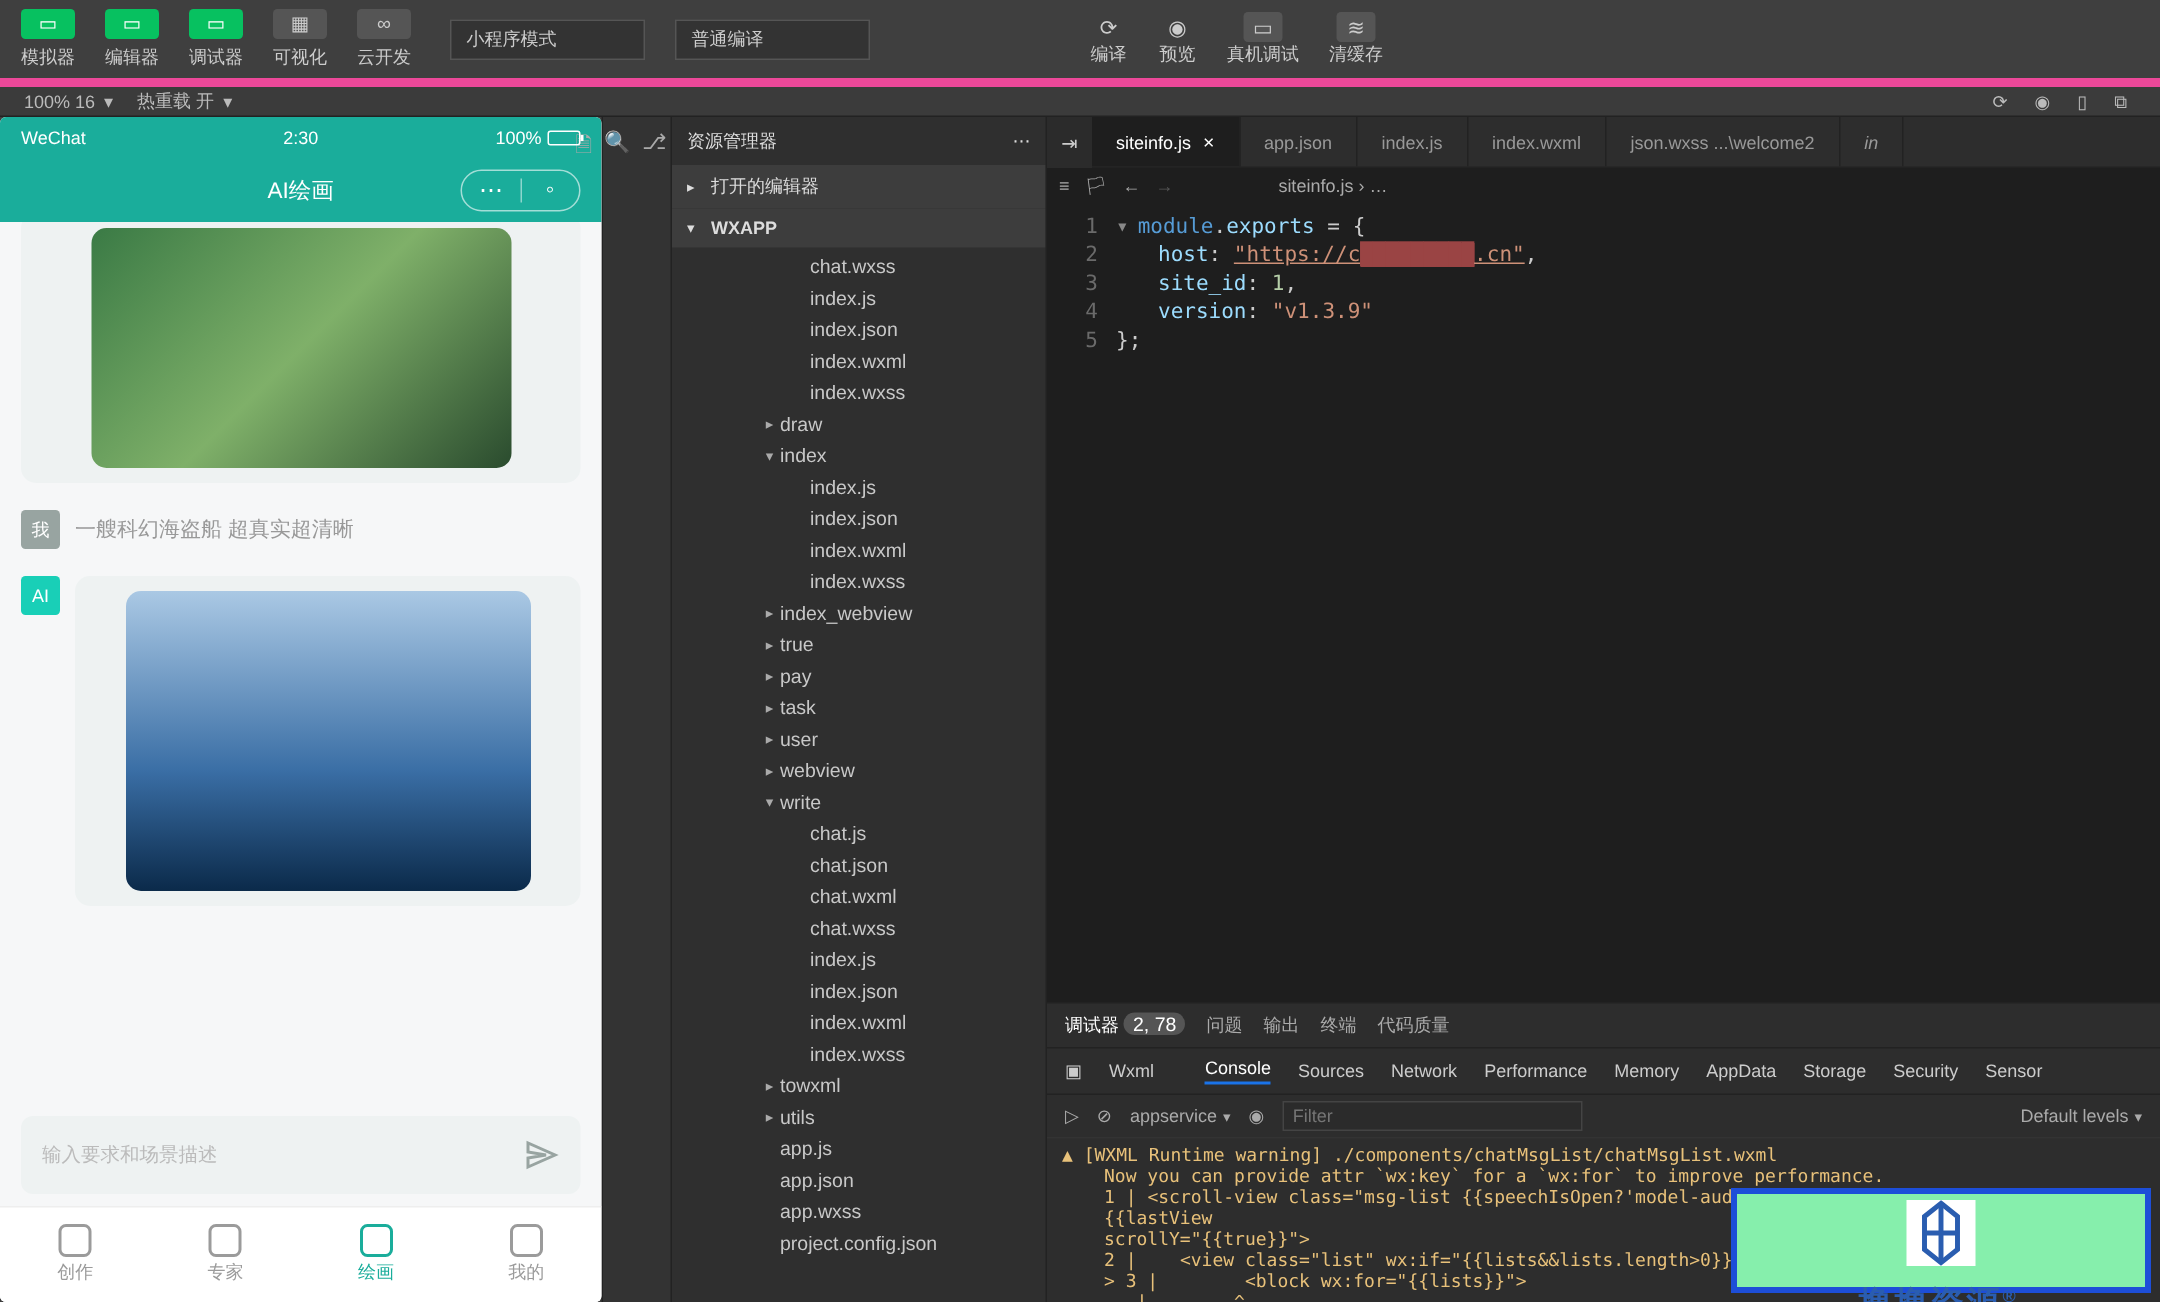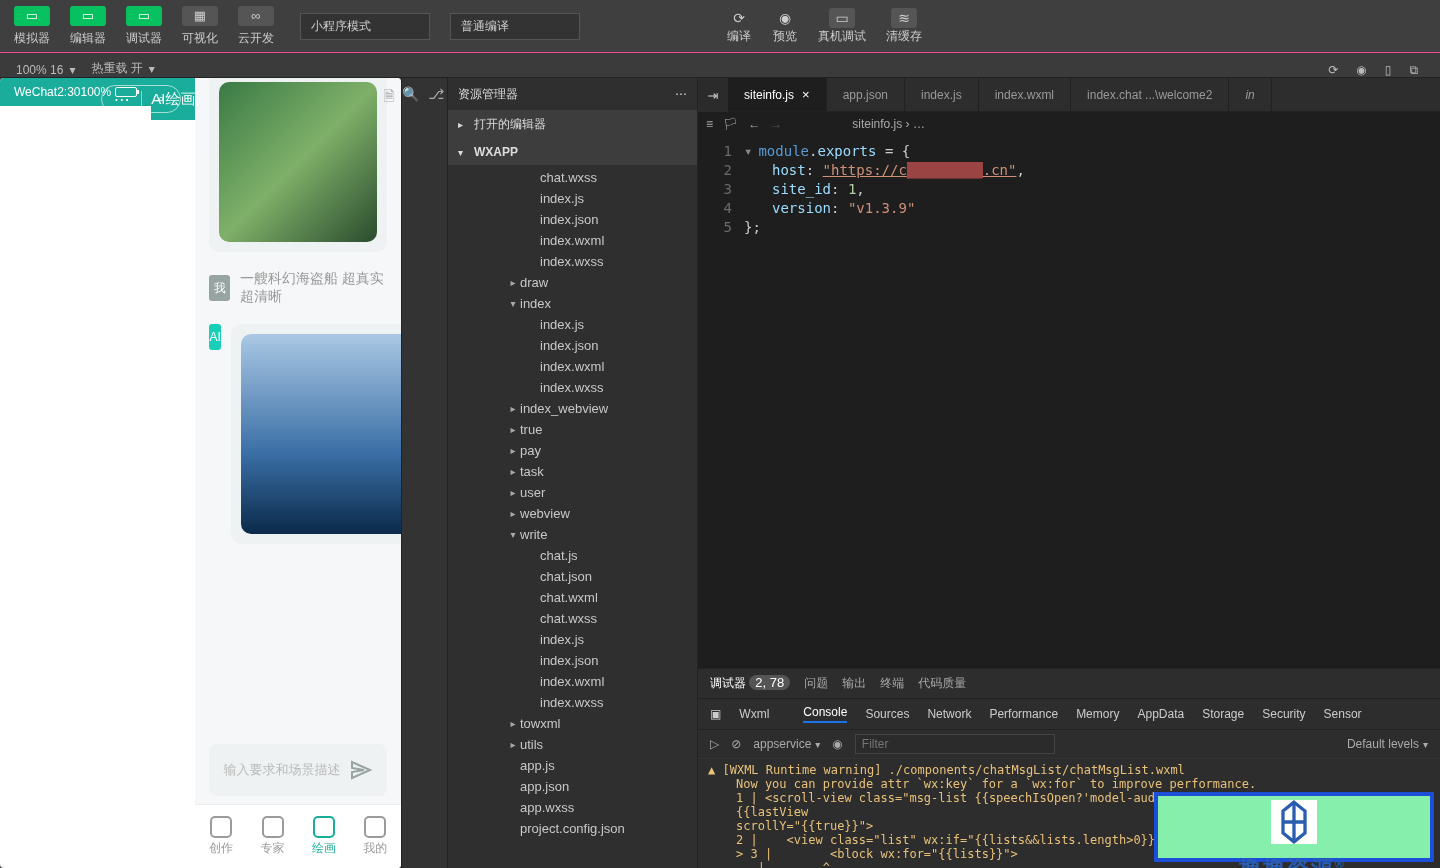--- a/index.html
+++ b/index.html
@@ -8,26 +8,26 @@
 .top-toolbar { display: flex; align-items: center; background: #3f3f3f; height: 52px; padding: 0 8px; }
 .toolbar-group { display: flex; gap: 8px; align-items: center; }
 .tb-btn { display: flex; flex-direction: column; align-items: center; padding: 2px 6px; cursor: pointer; color: #ccc; gap: 2px; }
 .tb-btn .icon-box { width: 36px; height: 20px; display: flex; align-items: center; justify-content: center; border-radius: 3px; font-size: 13px; }
 .tb-btn.green .icon-box { background: #07c160; color: #fff; }
 .tb-btn .label { font-size: 12px; margin-top: 2px; }
 .top-combo { margin-left: 20px; background: #333; border: 1px solid #555; padding: 4px 28px 4px 10px; color: #ccc; font-size: 12px; min-width: 130px; position: relative; }
 .top-small { display: flex; flex-direction: column; align-items: center; padding: 2px 6px; cursor: pointer; color: #ccc; }
 .top-small .icon-box { width: 26px; height: 20px; display: flex; align-items: center; justify-content: center; border-radius: 3px; font-size: 14px; }
 .top-small .label { font-size: 12px; }
-.sub-toolbar { display: flex; align-items: flex-end; background: #3b3b3b; height: 26px; padding: 0 8px; font-size: 12px; color: #bbb; border-top: 1px solid #ec4899; border-bottom: 1px solid #222; }
+.sub-toolbar { display: flex; align-items: center; background: #3b3b3b; height: 26px; padding: 0 8px; font-size: 12px; color: #bbb; border-top: 6px solid #ec4899; border-bottom: 1px solid #222; }
 .sub-seg { padding: 0 8px; display: flex; align-items: center; gap: 6px; }
 .sub-seg.right { margin-left: auto; }
 .main { flex: 1; display: flex; min-height: 0; }
 .simulator-col { width: 402px; background: #3f3f3f; display: flex; flex-direction: column; border-right: 1px solid #222; }
-.phone { background: #fff; height: 100%; display: flex; flex-direction: row; border-radius: 4px; overflow: hidden; }
+.phone { background: #fff; height: 100%; display: flex; flex-direction: column; border-radius: 4px; overflow: hidden; }
 .phone-status { background: #1aad9b; color: #fff; height: 28px; display: flex; align-items: center; font-size: 12px; padding: 0 14px; }
 .phone-status .st-left { flex: 1; }
 .phone-status .st-center { flex: 1; text-align: center; }
 .phone-status .st-right { flex: 1; text-align: right; display: flex; align-items: center; justify-content: flex-end; gap: 4px; }
 .phone-navbar { background: #1aad9b; color: #fff; height: 42px; display: flex; align-items: center; justify-content: center; position: relative; }
 .phone-capsule { position: absolute; right: 14px; width: 80px; height: 28px; border-radius: 14px; border: 1px solid rgba(255,255,255,.6); display: flex; align-items: center; }
 .phone-capsule .half { flex: 1; display: flex; align-items: center; justify-content: center; font-size: 16px; }
 .phone-capsule .divider { width: 1px; height: 16px; background: rgba(255,255,255,.5); }
 .phone-body { flex: 1; background: #f6f7f8; overflow: hidden; display: flex; flex-direction: column; }
 .phone-scroll { flex: 1; overflow: hidden; padding: 0 14px; }
@@ -375,21 +375,21 @@
     </div>
 
     <div class="editor-col">
       <div style="display:flex; align-items:center;">
         <div style="width:30px; text-align:center; padding:6px 0;">⇥</div>
         <div class="editor-tabs" id="editor-tabs" style="flex:1">
             <div class="ed-tab active">siteinfo.js <span class="close">×</span></div>
             <div class="ed-tab">app.json</div>
             <div class="ed-tab">index.js</div>
             <div class="ed-tab">index.wxml</div>
-            <div class="ed-tab">index.chat  ...\welcome2</div>
+            <div class="ed-tab">json.wxss  ...\welcome2</div>
             <div class="ed-tab">
               <i>in</i>
             </div>
           </div>
       </div>
       <div class="breadcrumb">
         <span>≡</span>
         <span>🏳</span>
         <span>←</span>
         <span style="opacity:.4">→</span>

